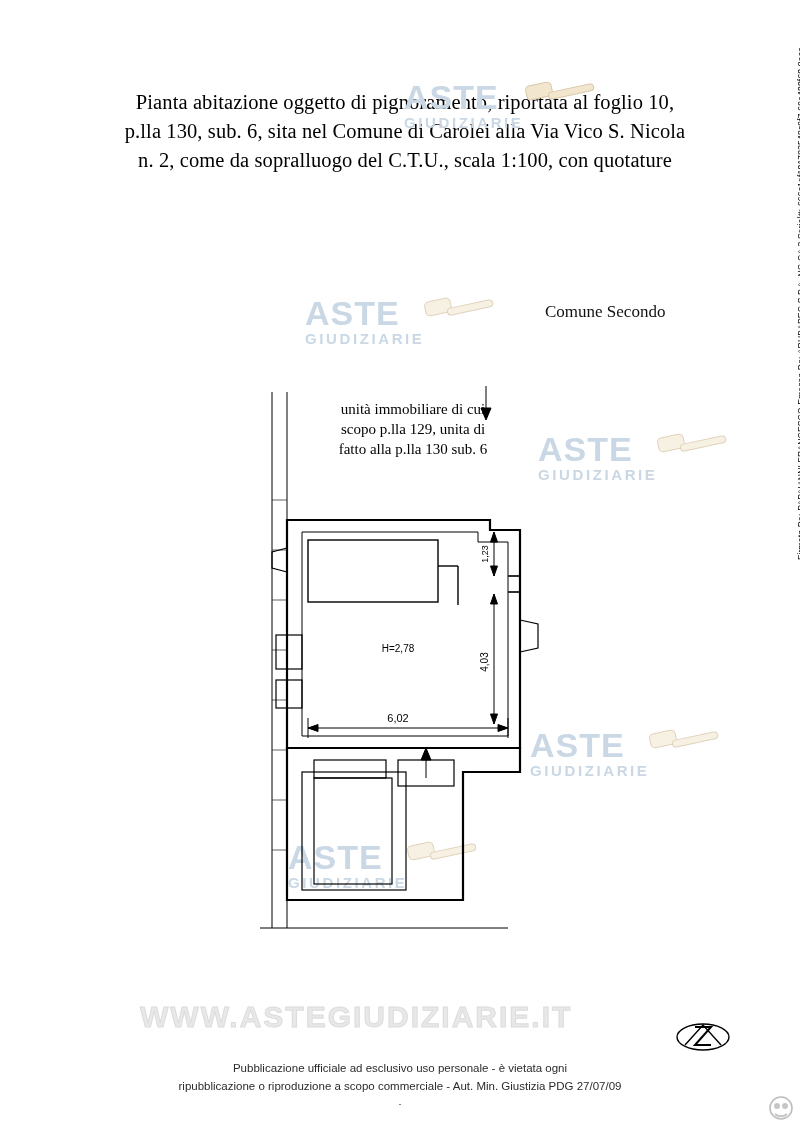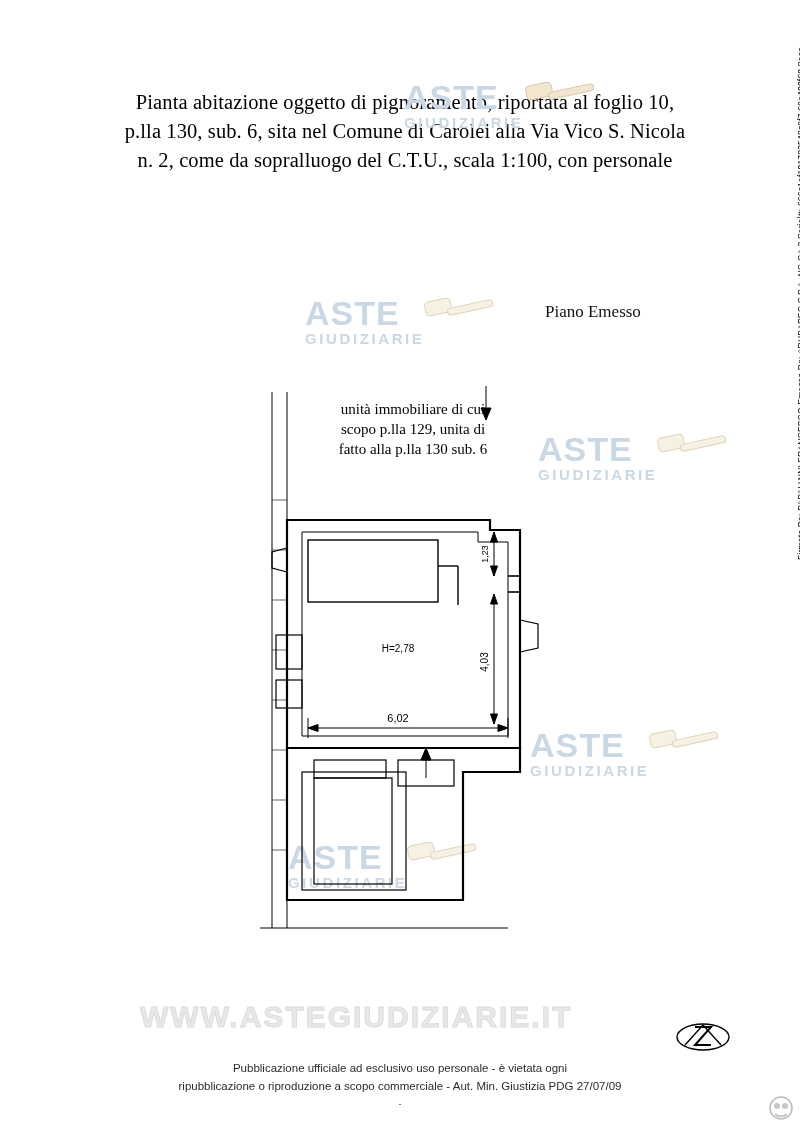--- a/index.html
+++ b/index.html
@@ -147,37 +147,37 @@
   }
 </style>
 </head>
 <body>
 
 <div class="page">
 
   <div class="title-block">
     <div class="title-line">Pianta abitazione oggetto di pignoramento, riportata al foglio 10,</div>
     <div class="title-line">p.lla 130, sub. 6, sita nel Comune di Carolei alla Via Vico S. Nicola</div>
-    <div class="title-line">n. 2, come da sopralluogo del C.T.U., scala 1:100, con personale</div>
+    <div class="title-line">n. 2, come da sopralluogo del C.T.U., scala 1:100, con quotature</div>
   </div>
 
   <div class="wm" style="left:404px; top:80px;">
     <div class="wm-aste">
       <span class="a1">ASTE</span>
       <span class="a2">GIUDIZIARIE</span>
     </div>
     <svg class="gavel" style="left:120px; top:-4px;" viewBox="0 0 74 34">
       <g fill="#f2e6cf" stroke="#d9c9a8" stroke-width="1">
         <rect x="2" y="8" width="26" height="14" rx="4" transform="rotate(-12 15 15)"></rect>
         <rect x="24" y="12" width="46" height="7" rx="3.5" transform="rotate(-12 47 15)"></rect>
       </g>
     </svg>
   </div>
 
-  <div class="floor-label">Piano Emesso</div>
+  <div class="floor-label">Comune Secondo</div>
 
   <div class="wm" style="left:305px; top:296px;">
     <div class="wm-aste">
       <span class="a1">ASTE</span>
       <span class="a2">GIUDIZIARIE</span>
     </div>
     <svg class="gavel" style="left:118px; top:-4px;" viewBox="0 0 74 34">
       <g fill="#f7f1e3" stroke="#dfd3bb" stroke-width="1">
         <rect x="2" y="8" width="26" height="14" rx="4" transform="rotate(-12 15 15)"></rect>
         <rect x="24" y="12" width="46" height="7" rx="3.5" transform="rotate(-12 47 15)"></rect>

